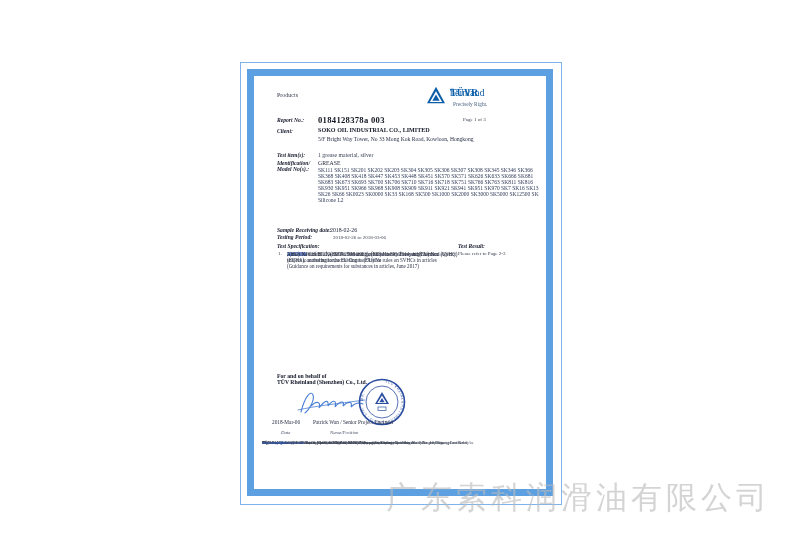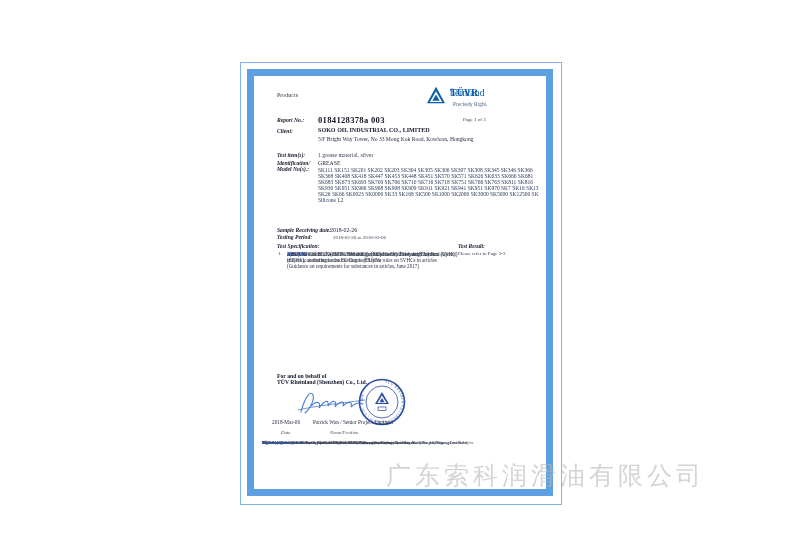--- a/index.html
+++ b/index.html
@@ -30,21 +30,21 @@
   .spec-wrap span{position:static;}
   .link{color:#2b59c3;}
   .behalf{font-size:5.7px;font-weight:bold;color:#13182a;white-space:nowrap;}
   .sig-line{font-size:5.3px;color:#2a3147;white-space:nowrap;}
   .sig-lbl{font-size:4.8px;font-style:italic;color:#4a5166;white-space:nowrap;}
   .fineprint{left:8px;top:364px;width:278px;font-size:4.3px;line-height:5.3px;color:#474e5e;white-space:normal;}
   .fineprint div{position:static;white-space:nowrap;}
   .fineprint .addr-ln{color:#2c3246;}
   .fineprint span{position:static;}
   
-  .wm-cn{position:absolute;left:386px;top:459px;font-size:25px;letter-spacing:4px;
+  .wm-cn{position:absolute;left:386px;top:477px;font-size:31px;letter-spacing:4px;
          color:rgba(185,185,185,.62);z-index:6;white-space:nowrap;}
   .wm-url{position:absolute;left:398px;top:497px;font-size:23px;letter-spacing:1px;
           color:rgba(200,200,200,.65);z-index:6;white-space:nowrap;}
 </style>
 </head>
 <body>
 
 <div id="canvas">
 
   <div class="outer-line"></div>

